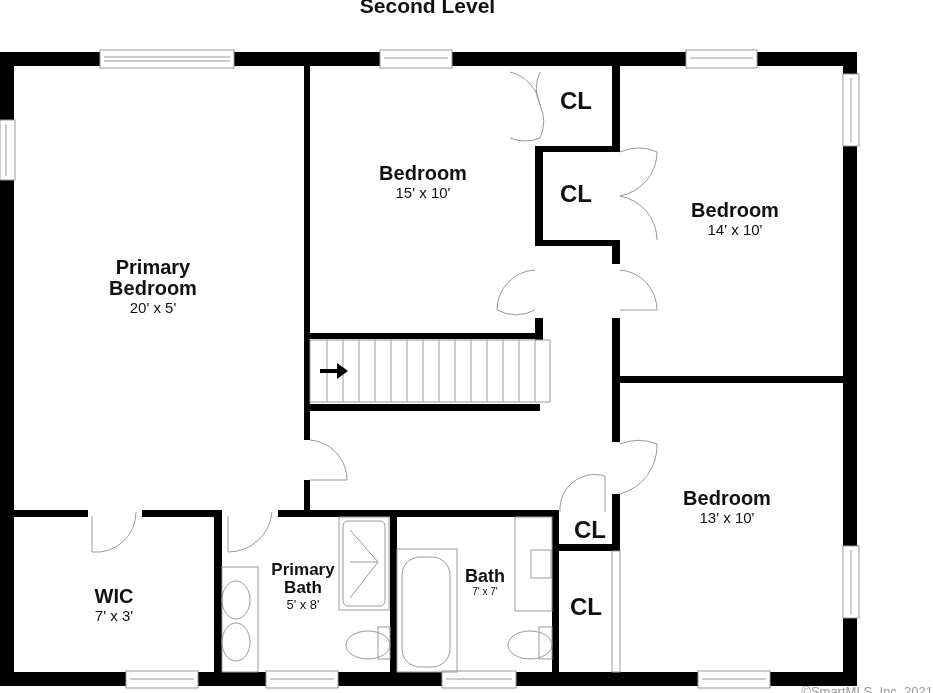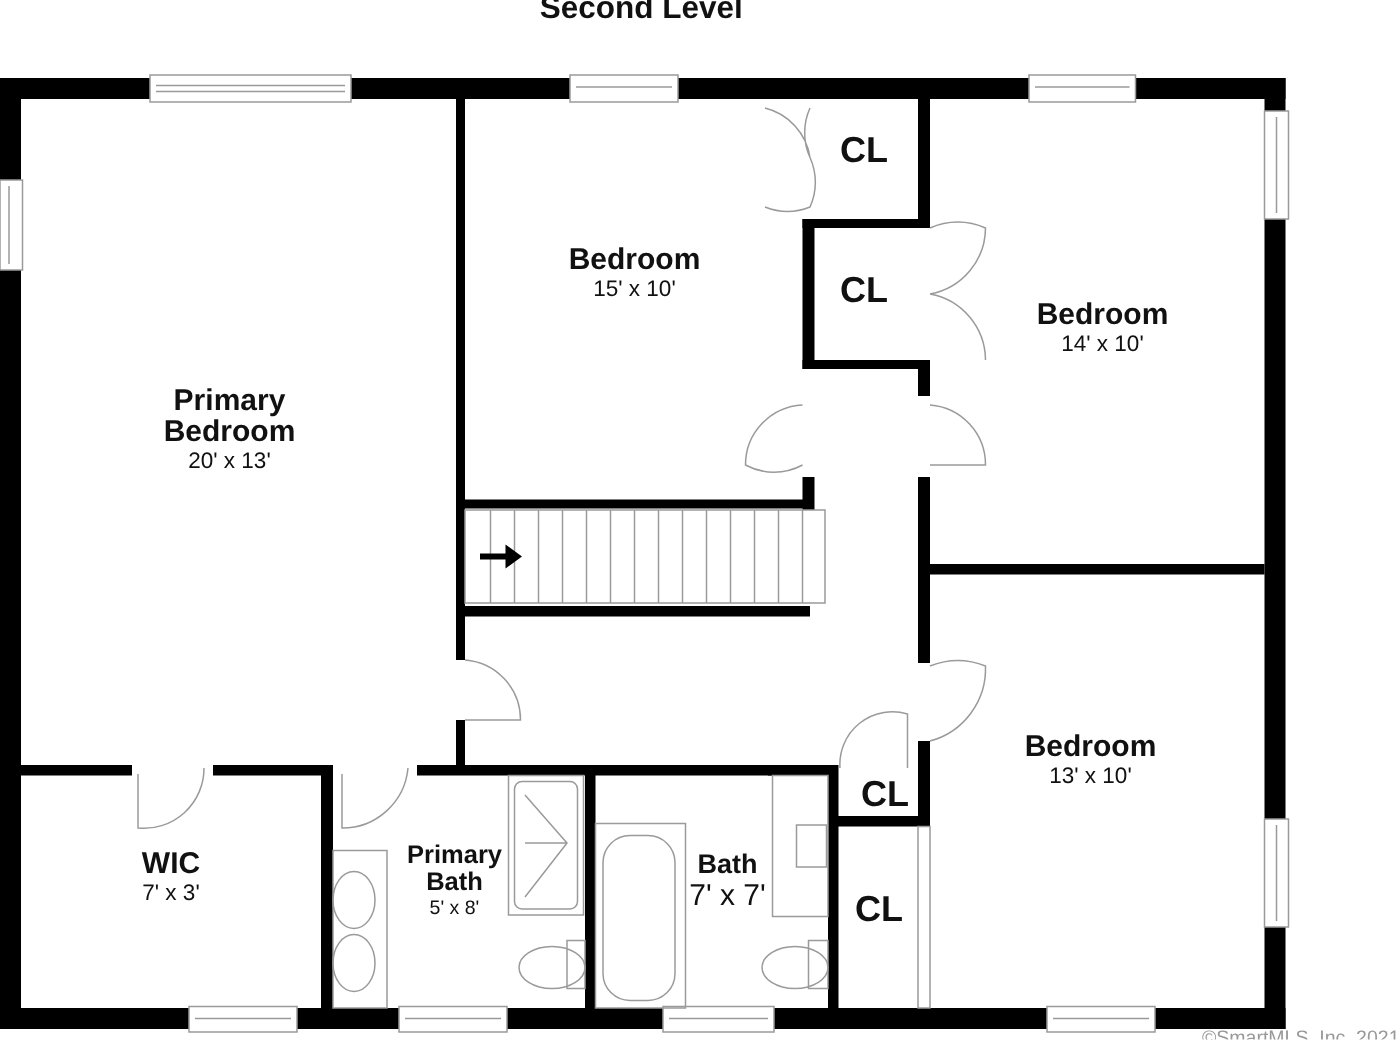--- a/index.html
+++ b/index.html
@@ -126,46 +126,46 @@
     <ellipse cx="530" cy="645" rx="22" ry="14"></ellipse>
       <rect x="539" y="627" width="13" height="32"></rect>
     <rect x="612" y="551" width="8" height="121"></rect>
   </g>
   <path d="M320 369 L337 369 L337 363 L348 371 L337 379 L337 373 L320 373 Z" fill="#000"></path>
 </svg>
 
 <div class="lbl" style="left:153px;top:257px">
   <span class="n">Primary</span>
   <span class="n">Bedroom</span>
-  <span class="d">20' x 13'</span>
+  <span class="d">20' x 5'</span>
 </div>
 <div class="lbl" style="left:423px;top:163px">
   <span class="n">Bedroom</span>
   <span class="d">15' x 10'</span>
 </div>
 <div class="lbl" style="left:735px;top:200px">
   <span class="n">Bedroom</span>
   <span class="d">14' x 10'</span>
 </div>
 <div class="lbl" style="left:727px;top:488px">
   <span class="n">Bedroom</span>
   <span class="d">13' x 10'</span>
 </div>
-<div class="lbl" style="left:114px;top:566px">
+<div class="lbl" style="left:114px;top:586px">
   <span class="n">WIC</span>
   <span class="d">7' x 3'</span>
 </div>
 <div class="lbl" style="left:303px;top:561px">
   <span class="n" style="font-size:17px">Primary</span>
   <span class="n" style="font-size:17px">Bath</span>
   <span class="d" style="font-size:13px">5' x 8'</span>
 </div>
 <div class="lbl" style="left:485px;top:567px">
   <span class="n" style="font-size:18px">Bath</span>
-  <span class="d" style="font-size:20px">7' x 7'</span>
+  <span class="d" style="font-size:10px">7' x 7'</span>
 </div>
 
 <div class="cl" style="left:576px;top:87px">CL</div>
 <div class="cl" style="left:576px;top:180px">CL</div>
 <div class="cl" style="left:590px;top:516px">CL</div>
 <div class="cl" style="left:586px;top:593px">CL</div>
 
 <div class="copy">©SmartMLS, Inc. 2021</div>
 
 </body></html>

